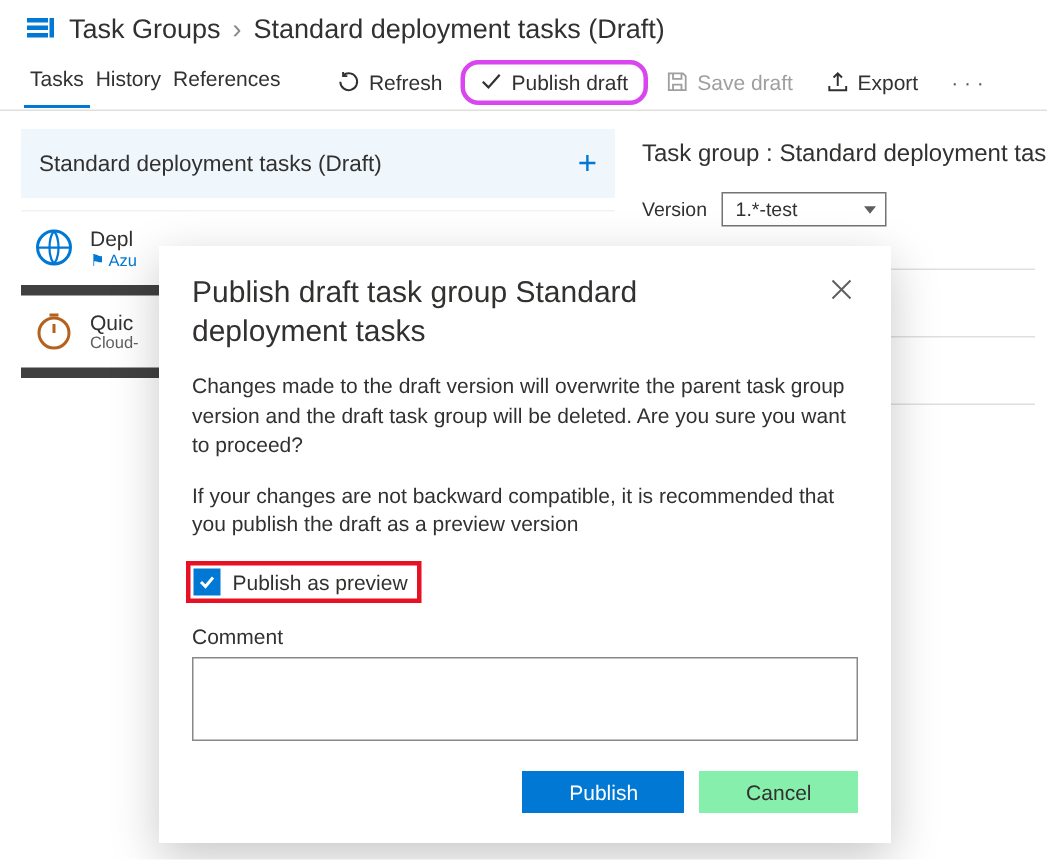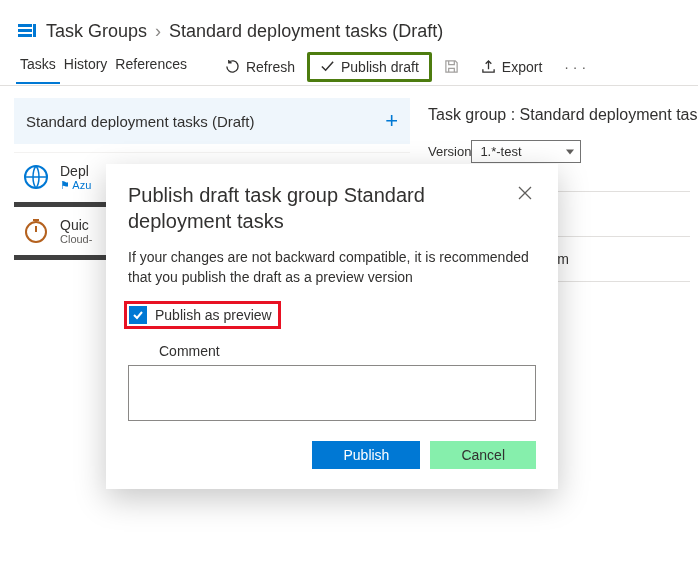--- a/index.html
+++ b/index.html
@@ -11,21 +11,21 @@
     background: #fff;
     width: 698px;
     height: 573px;
     overflow: hidden;
     position: relative;
   }
   .breadcrumb {
     display: flex;
     align-items: center;
     gap: 8px;
-    padding: 20px 16px 6px 16px;
+    padding: 8px 16px 6px 16px;
     font-size: 18px;
   }
   .breadcrumb .tg-icon svg { display:block; }
   .breadcrumb a { color: #323130; text-decoration: none; }
   .breadcrumb .sep { color: #8a8886; }
   .toolbar {
     display: flex;
     align-items: center;
     border-bottom: 1px solid #e1dfdd;
     padding: 0 10px;
@@ -36,74 +36,74 @@
   .tab { padding: 6px 4px 10px 4px; cursor:pointer; color:#323130;}
   .tab.active { border-bottom: 2px solid #0078d4; font-weight:400; color:#323130;}
   .tb-spacer { flex:0 0 20px; }
   .tb-btn {
     display:flex; align-items:center; gap:6px;
     padding: 4px 10px; cursor:pointer;
     color:#323130;
   }
   .tb-btn svg { display:block; }
   .tb-btn.dis { color:#a19f9d; }
-  .hl-red { border:3px solid #4d7c0f; border-radius:2px; }
+  .hl-red { border:3px solid #d946ef; border-radius:12px; }
   .tb-more { padding:4px 10px; cursor:pointer; color:#605e5c;}
   .content { display:flex; padding: 12px 0 0 14px; gap: 14px; }
   .left { width: 396px; }
   .card-header {
     background:#eff6fc;
     padding: 10px 12px;
     display:flex; align-items:center; justify-content:space-between;
   }
   .card-header .title { font-size:15px; }
   .card-header .ver { font-size:11px; color:#605e5c;}
   .card-header .plus { color:#0078d4; font-size:22px; font-weight:300;}
   .tasklist { margin-top:8px; background:#fff; border-top:1px solid #f3f2f1;}
-  .task-row { display:flex; gap:10px; padding:10px 8px; border-bottom:5px solid #404040;}
+  .task-row { display:flex; gap:10px; padding:10px 8px; border-bottom:7px solid #404040;}
   .task-row .icon { width:28px; height:28px; flex:none;}
   .task-row .tname { font-size:14px;}
   .task-row .tsub { font-size:11px; color:#0078d4;}
   .task-row .tsub.gray{ color:#605e5c;}
   .right { flex:1; padding: 4px 8px 0 4px; overflow:hidden;}
   .right h3 { font-weight:400; font-size:16px; margin:4px 0 16px 0; white-space:nowrap;}
-  .field { display:flex; align-items:center; gap:0; margin-bottom:28px;}
+  .field { display:flex; align-items:center; gap:10px; margin-bottom:28px;}
   .field label { font-size:13px;}
   .select {
     border:1px solid #737373; padding:3px 24px 3px 8px;
     font-size:13px; position:relative; min-width:110px;
   }
   .select::after{
     content:""; position:absolute; right:6px; top:50%;
     border-left:4px solid transparent; border-right:4px solid transparent;
     border-top:5px solid #605e5c; transform:translateY(-50%);
   }
   .row-line { border-top:1px solid #e1dfdd; padding:14px 0; font-size:14px; white-space:nowrap;}
   
   .dialog {
     position:absolute;
     left: 106px; top: 164px;
-    width: 452px;
+    width: 488px;
     background:#fff;
     box-shadow: 0 10px 30px rgba(0,0,0,.22);
     padding: 18px 22px 20px 22px;
   }
   .dlg-head { display:flex; justify-content:space-between; align-items:flex-start;}
   .dlg-title { font-size:20px; font-weight:400; line-height:1.3; padding-right:20px;}
   .dlg-close { cursor:pointer; padding:4px; color:#605e5c; font-size:14px;}
   .dlg-body { margin-top:14px; font-size:14px; color:#323130; }
   .dlg-body p { margin: 0 0 14px 0; line-height:1.4;}
   .chk-row { display:flex; align-items:center; gap:8px; padding:6px 4px; width:fit-content;}
   .chk {
     width:18px; height:18px; background:#0078d4;
     display:flex; align-items:center; justify-content:center;
   }
   .chk svg { display:block;}
   .hl-chk { border:3px solid #e81123; padding:2px 6px 2px 2px; margin-left:-4px;}
-  .comment-lbl { margin-top:14px; font-size:14px;margin-left:31px;}
+  .comment-lbl { margin-top:14px; font-size:14px;}
   .comment-box {
     margin-top:6px; border:1px solid #8a8886;
     height:56px; width:100%;
   }
   .dlg-actions { display:flex; justify-content:flex-end; gap:10px; margin-top:20px;}
   .btn { padding:6px 31px; font-size:14px; cursor:pointer;}
   .btn-primary { background:#0078d4; color:#fff;}
   .btn-secondary { background:#86efac; color:#323130;}
 </style>
 </head>
@@ -145,20 +145,21 @@
         </svg>
     </span>
     <span>Publish draft</span>
   </div>
   <div class="tb-btn dis">
     <span>
       <svg width="15" height="15" viewBox="0 0 16 16">
           <path fill="none" stroke="#a19f9d" stroke-width="1.3" d="M2 2h10l2 2v10H2zM5 2v4h6V2M5 14v-4h6v4"></path>
         </svg>
     </span>
+    <span>Save draft</span>
   </div>
   <div class="tb-btn">
     <span>
       <svg width="15" height="15" viewBox="0 0 16 16">
           <path fill="none" stroke="#323130" stroke-width="1.4" d="M8 11V2M5 5l3-3 3 3M2 11v3h12v-3"></path>
         </svg>
     </span>
     <span>Export</span>
   </div>
   <div class="tb-more">· · ·</div>
@@ -217,20 +218,21 @@
     <div class="dlg-title">Publish draft task group Standard deployment tasks</div>
     <div class="dlg-close">
       <span>
         <svg width="14" height="14" viewBox="0 0 14 14">
             <path stroke="#605e5c" stroke-width="1.3" d="M1 1l12 12M13 1L1 13"></path>
           </svg>
       </span>
     </div>
   </div>
   <div class="dlg-body">
+    <p>Changes made to the draft version will overwrite the parent task group version and the draft task group will be deleted. Are you sure you want to proceed?</p>
     <p>If your changes are not backward compatible, it is recommended that you publish the draft as a preview version</p>
     <div class="chk-row hl-chk">
       <div class="chk">
         <svg width="12" height="12" viewBox="0 0 12 12">
             <path fill="none" stroke="#fff" stroke-width="2" d="M2 6l3 3 5-6"></path>
           </svg>
       </div>
       <span>Publish as preview</span>
     </div>
     <div class="comment-lbl">Comment</div>

